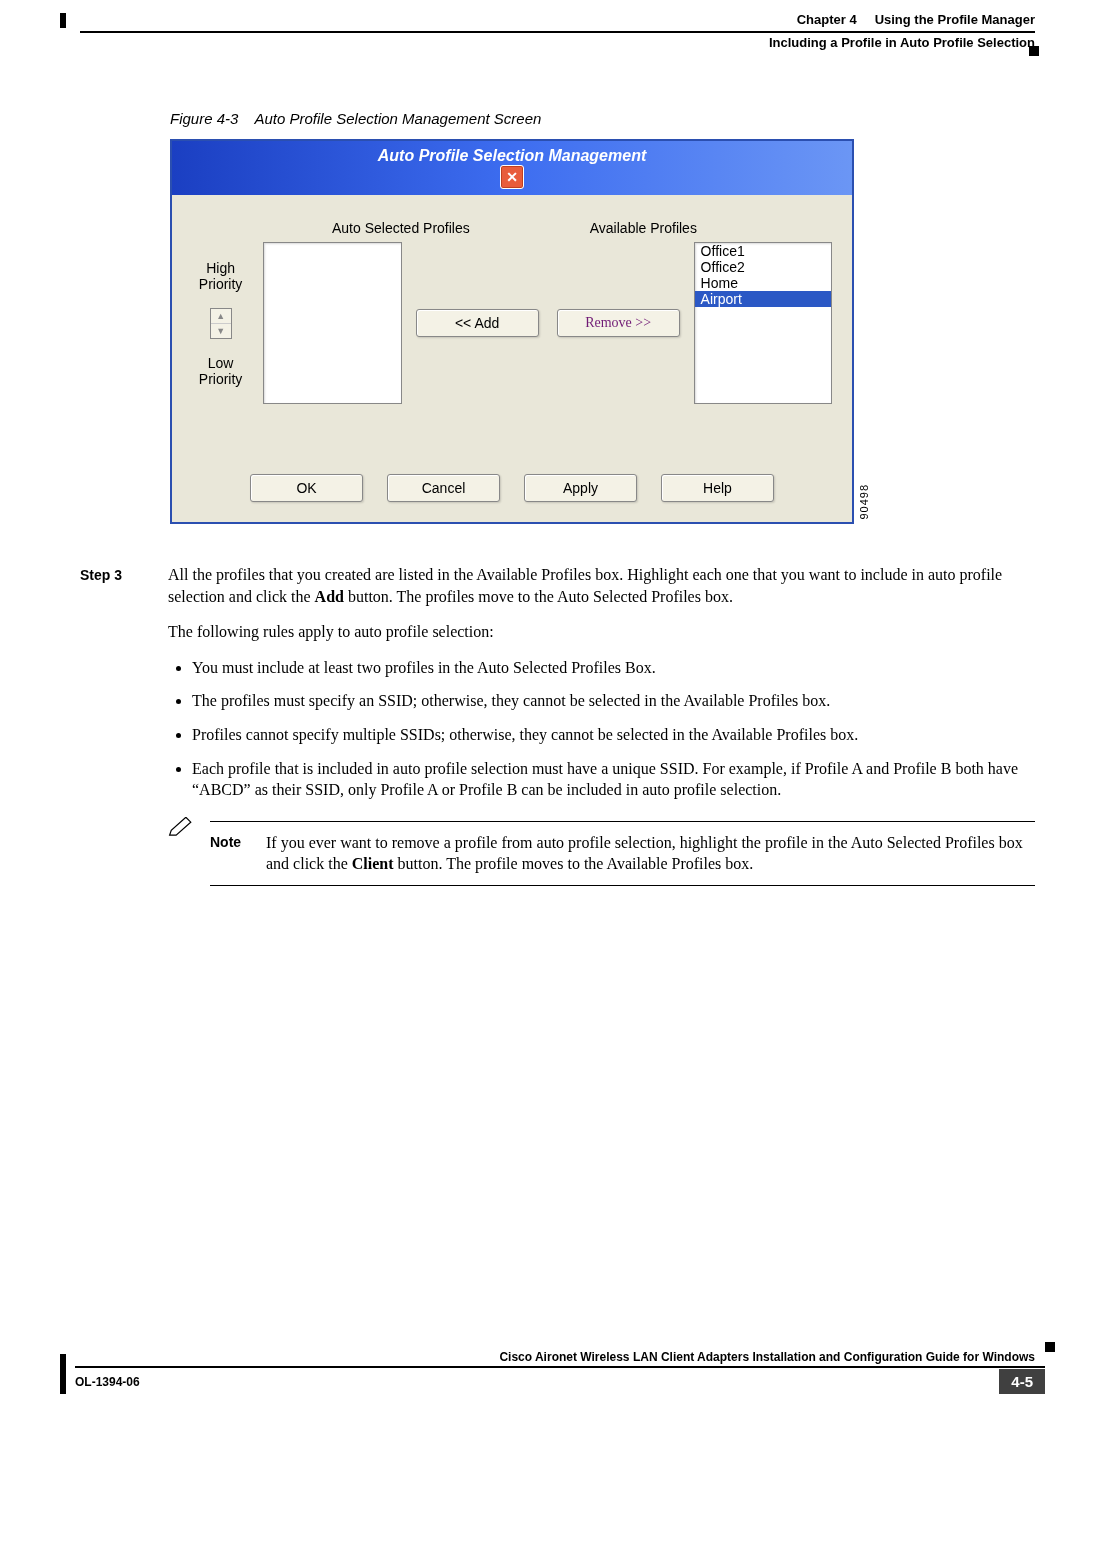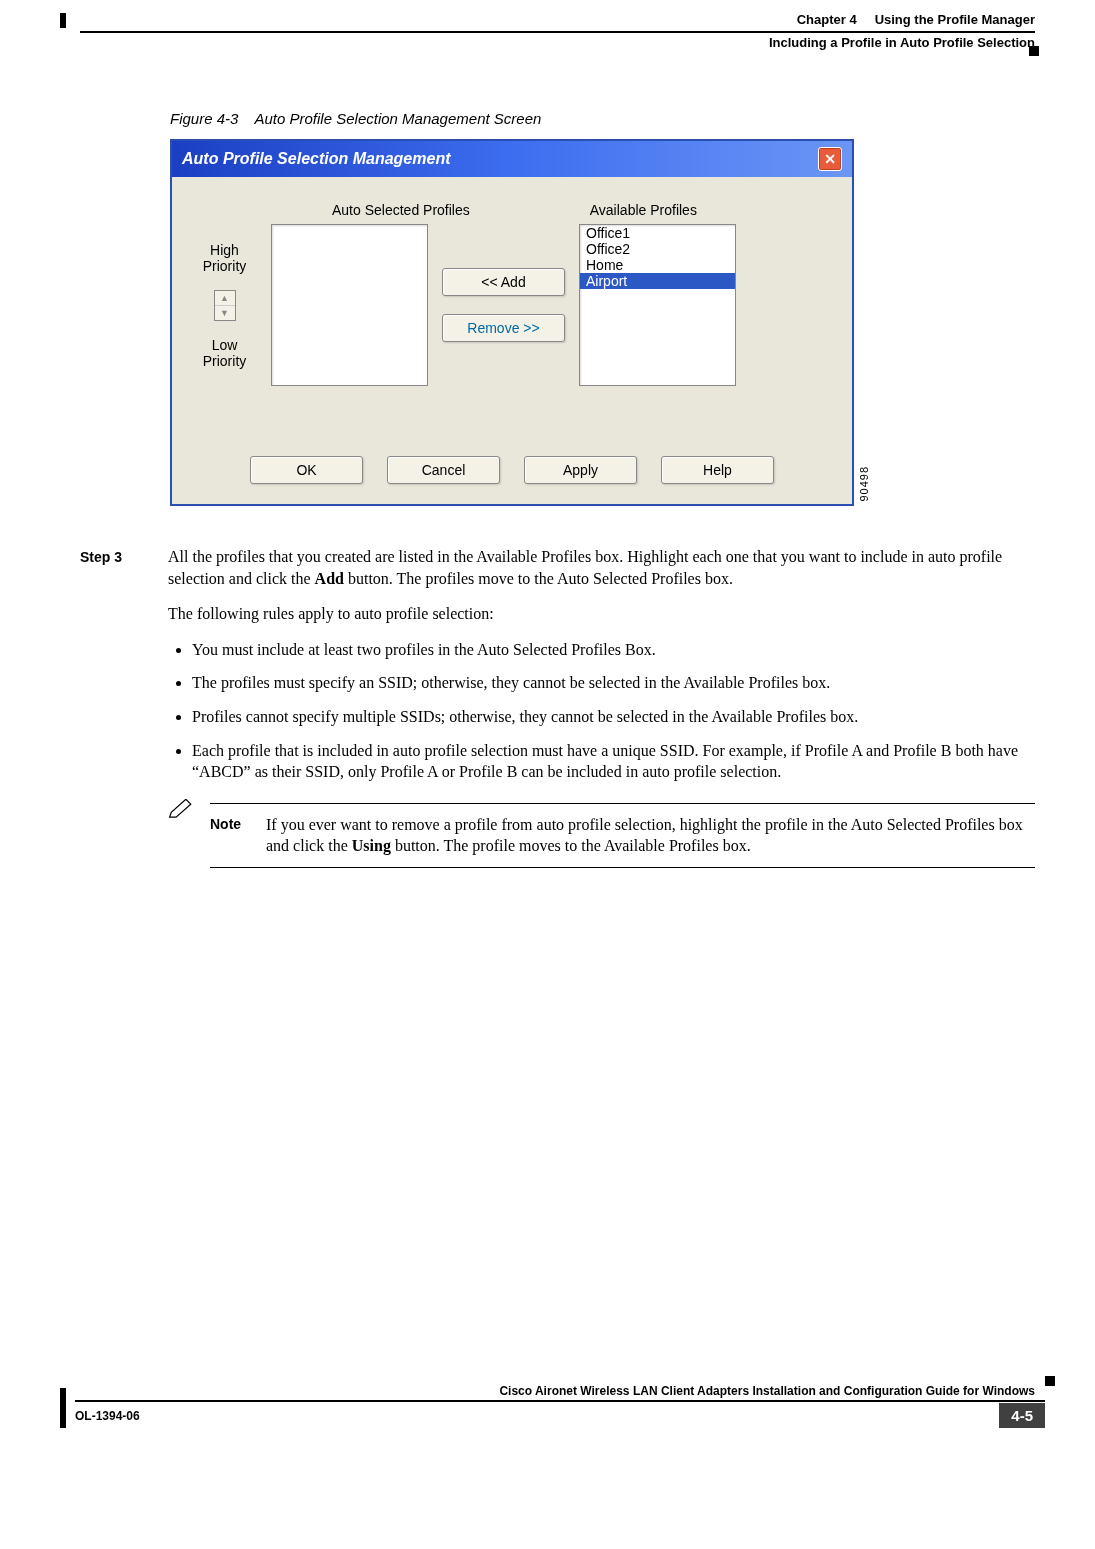--- a/index.html
+++ b/index.html
@@ -68,20 +68,21 @@
   .titlebar {
     background: linear-gradient(to right, #1b3fc2, #3d6df0 50%, #6b96f5);
     color: #fff;
     font-weight: bold;
     font-style: italic;
     padding: 6px 10px;
     display: flex;
     justify-content: space-between;
     align-items: center;
     font-size: 16px;
+    flex-direction: column;
   }
   .close-btn {
     width: 22px;
     height: 22px;
     background: #e85c3b;
     border: 1px solid #fff;
     border-radius: 3px;
     display: flex;
     align-items: center;
     justify-content: center;
@@ -136,35 +137,35 @@
     background: #fff;
     border: 1px solid #888;
     box-shadow: inset 1px 1px 2px rgba(0,0,0,.15);
     overflow: hidden;
     font-size: 14px;
   }
   .listbox .item { padding: 0px 6px; }
   .listbox .item.selected { background: #2b58c5; color:#fff; }
   .middle-btns {
     display:flex;
-    flex-direction:column;
+    flex-direction:row;
     gap:18px;
     align-items:center;
   }
   .winbtn {
     min-width: 105px;
     padding: 5px 8px;
     background: #f4f2e6;
     border: 1px solid #888;
     border-radius: 3px;
     text-align:center;
     font-size:14px;
     box-shadow: 1px 1px 0 #fff inset, 1px 1px 2px rgba(0,0,0,.15);
   }
-  .winbtn.disabled { color:#0369a1; }
+  .winbtn.disabled { color:#701a75;font-family:Liberation Serif, serif; }
   .bottom-btns {
     display:flex;
     gap: 24px;
     justify-content:center;
     margin-top: 70px;
   }
   .bottom-btns .winbtn { min-width: 95px; }
   .side-code {
     position:absolute;
     right:-18px;
@@ -213,21 +214,21 @@
     min-width:40px;
     padding-top:1px;
   }
   .note-content {
     flex:1;
   }
   .note-rule { border:none; border-top:1px solid #000; margin:4px 0 10px 0; }
   .bold { font-weight: bold; }
   .footer {
     position:absolute;
-    bottom:2px;
+    bottom:36px;
     left:75px;
     right:50px;
   }
   .footer-rule { border:none; border-top:2px solid #000; margin:0 0 1px 0; }
   .footer-row {
     display:flex;
     justify-content:space-between;
     font-family: Arial, Helvetica, sans-serif;
     font-size:12px;
     font-weight:bold;
@@ -346,21 +347,21 @@
         <div class="note-block">
           <svg class="note-icon" viewBox="0 0 32 24">
             <polygon points="2,22 10,22 28,6 22,0 4,16" fill="none" stroke="#000" stroke-width="1.5"></polygon>
             <line x1="6" y1="14" x2="24" y2="14" stroke="#000" stroke-width="0"></line>
           </svg>
           <div style="flex:1">
             <hr class="note-rule">
             <div style="display:flex; gap:16px;">
               <div class="note-label">Note</div>
               <div class="note-content">
-                <span>If you ever want to remove a profile from auto profile selection, highlight the profile in the Auto Selected Profiles box and click the </span><span class="bold">Using</span><span> button. The profile moves to the Available Profiles box.</span>
+                <span>If you ever want to remove a profile from auto profile selection, highlight the profile in the Auto Selected Profiles box and click the </span><span class="bold">Client</span><span> button. The profile moves to the Available Profiles box.</span>
               </div>
             </div>
             <hr class="note-rule" style="margin-top:10px;">
           </div>
         </div>
       </div>
     </div>
   </div>
 
   <div class="footer">

